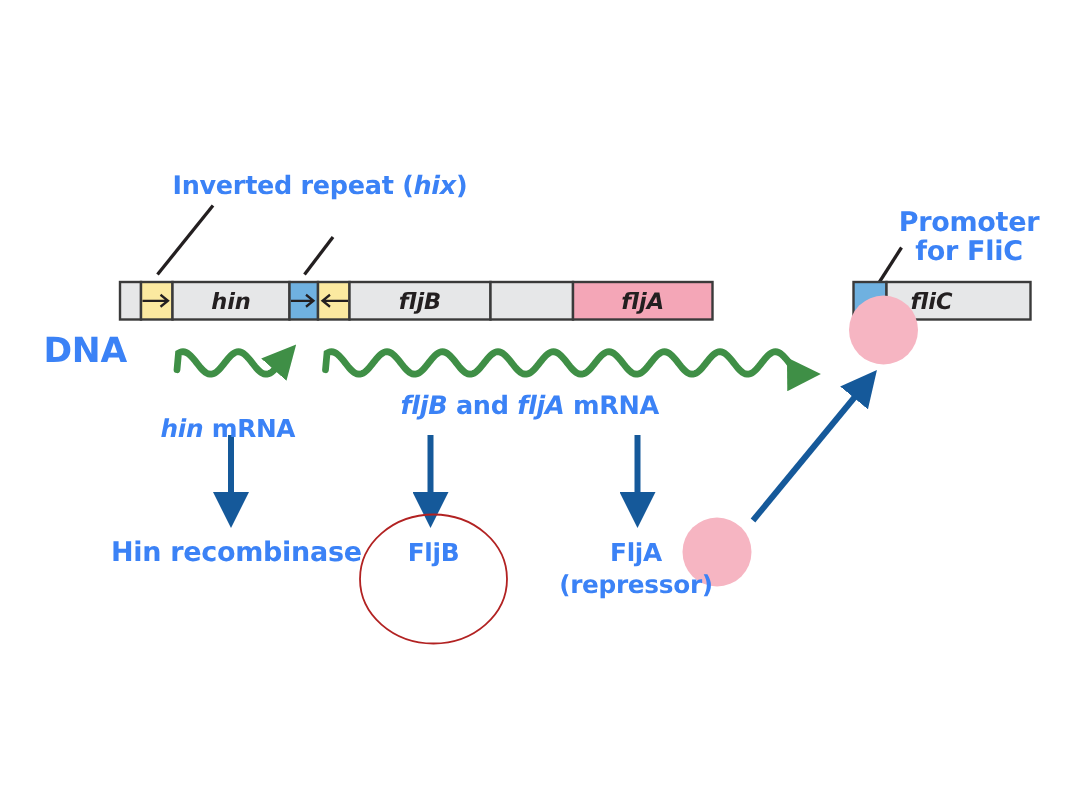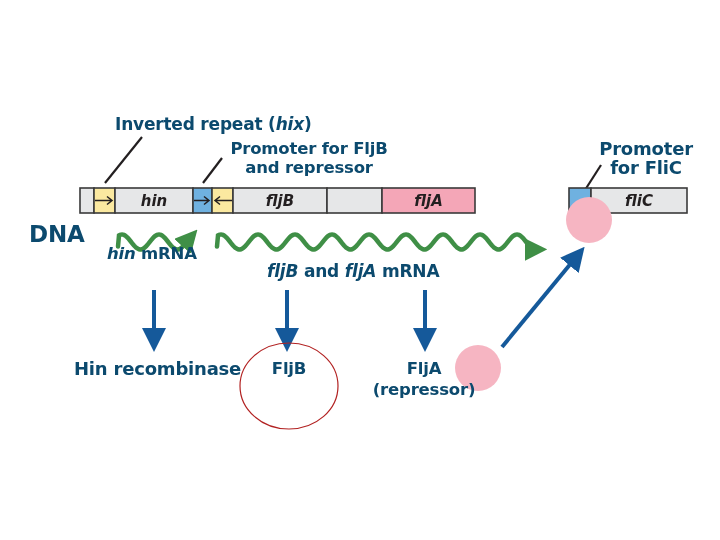--- a/index.html
+++ b/index.html
@@ -1,19 +1,19 @@
 <!DOCTYPE html>
 <html><head>
 <meta charset="utf-8">
 <style>
   html, body { margin: 0; padding: 0; background: #ffffff; }
   body { width: 720px; height: 540px; position: relative; overflow: hidden;
          font-family: "DejaVu Sans", "Liberation Sans", sans-serif; color: #231f20; }
   #stage { position: absolute; left: 0; top: 0; width: 720px; height: 540px; }
-  .lbl { position: absolute; font-weight: bold; font-size: 16px; line-height: 19px; white-space: nowrap; color: #0c4a6e; letter-spacing: -0.2px; }
+  .lbl { position: absolute; font-weight: bold; font-size: 16px; line-height: 19px; white-space: nowrap; color: #3b82f6; letter-spacing: -0.2px; }
   .center { text-align: center; }
   .it { font-style: italic; }
   .seg-text { position: absolute; font-weight: bold; font-style: italic; font-size: 15px; line-height: 24px; text-align: center; color: #231f20; }
 </style>
 </head>
 <body>
 
 <div id="stage">
   <svg width="720" height="540" viewBox="0 0 720 540" style="position:absolute;left:0;top:0">
     <defs>
@@ -61,31 +61,27 @@
 
     <ellipse cx="289" cy="386" rx="49" ry="43" fill="none" stroke="#b22222" stroke-width="1.2"></ellipse>
   </svg>
 
   <div class="lbl" style="left:29px; top:189px; font-size:23px;margin-top:36px;">DNA</div>
 
   <div class="lbl" style="left:115px; top:115px; font-size:17px;">
     <span>Inverted repeat (</span><span class="it">hix</span><span>)</span>
   </div>
 
-  <div class="lbl center" style="left:226px; top:139px; width:166px; font-size:16.5px;">
-    <div>Promoter for FljB</div>
-    <div>and repressor</div>
-  </div>
 
   <div class="lbl center" style="left:598px; top:139px; width:96px; font-size:18px;">
     <div>Promoter</div>
     <div>for FliC</div>
   </div>
 
-  <div class="lbl" style="left:107px; top:244px; font-size:16.5px;text-align:center;">
+  <div class="lbl" style="left:107px; top:276px; font-size:16.5px;text-align:center;">
     <span class="it">hin</span><span> mRNA</span>
   </div>
 
   <div class="lbl" style="left:267px; top:262px; font-size:17px;">
     <span class="it">fljB</span><span> and </span><span class="it">fljA</span><span> mRNA</span>
   </div>
 
   <div class="lbl" style="left:74px; top:359px; font-size:18px;text-align:center;">Hin recombinase</div>
 
   <div class="lbl center" style="left:240px; top:358px; width:98px; font-size:16.5px; line-height:21px;">
@@ -94,15 +90,15 @@
 
   <div class="lbl center" style="left:368px; top:358px; width:112px; font-size:16.5px; line-height:21px;">
     <div>FljA</div>
     <div>(repressor)</div>
   </div>
 
   <div id="segTexts">
       <div class="seg-text" style="left: 115px; top: 189px; width: 78px;">hin</div>
       <div class="seg-text" style="left: 233px; top: 189px; width: 94px;">fljB</div>
       <div class="seg-text" style="left: 382px; top: 189px; width: 93px;">fljA</div>
-      <div class="seg-text" style="left: 591px; top: 189px; width: 96px; font-style: italic;">fliC</div>
+      <div class="seg-text" style="left: 573px; top: 189px; width: 96px; font-style: italic;">fliC</div>
     </div>
 </div>
 
 </body></html>

